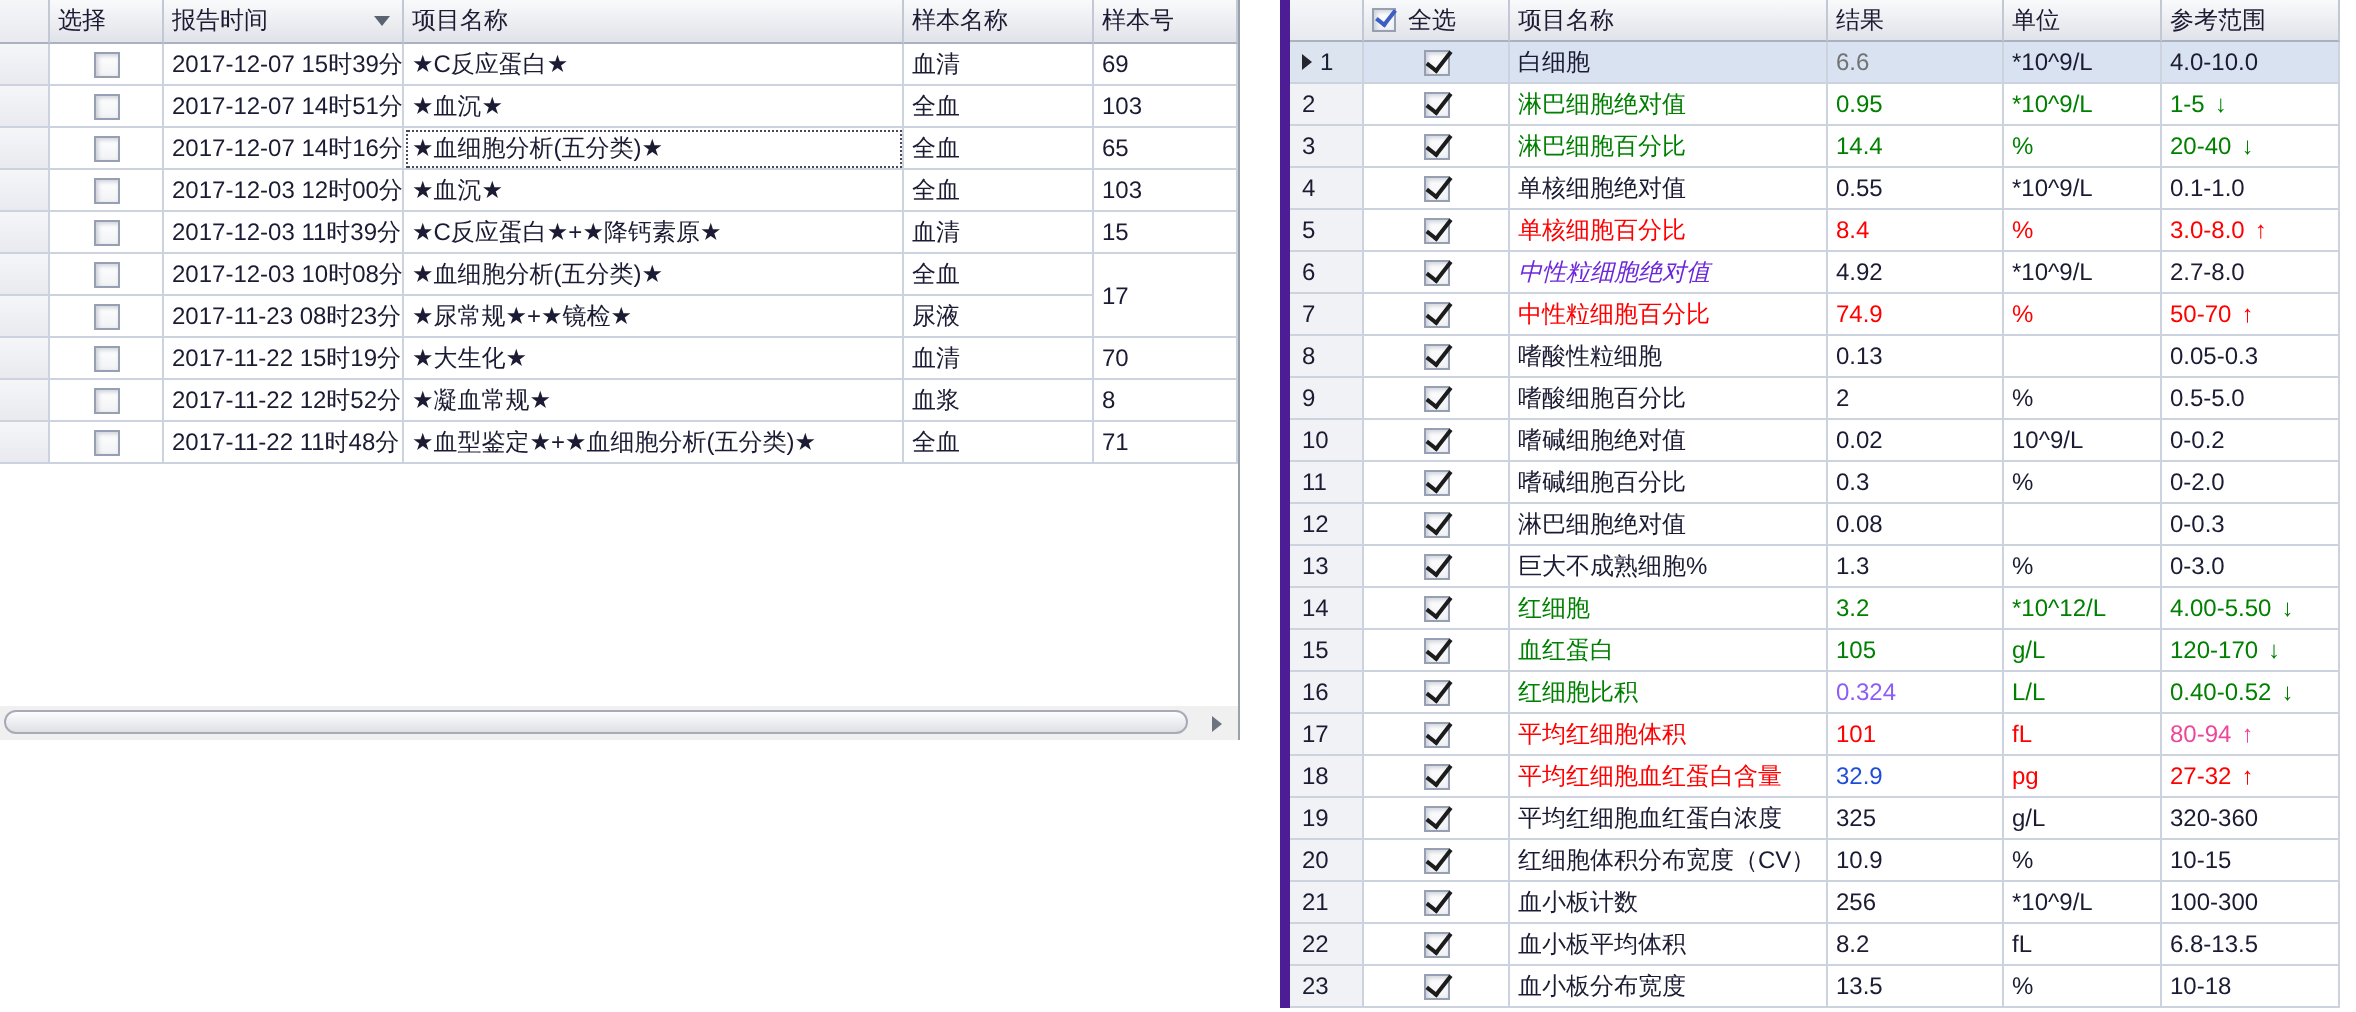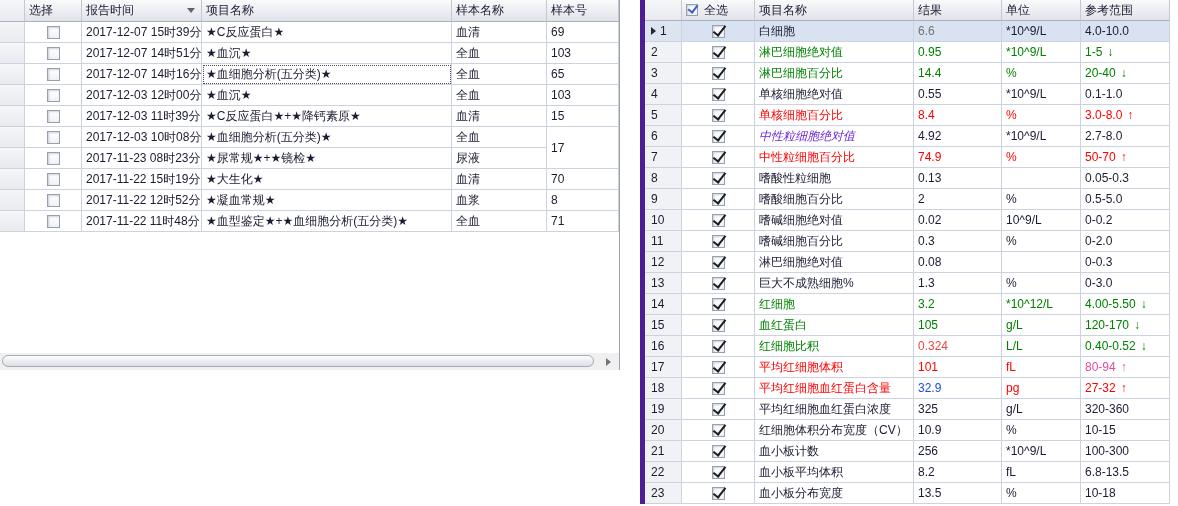--- a/index.html
+++ b/index.html
@@ -317,21 +317,21 @@
     </div>
     <div class="c " style="color: rgb(0, 128, 0);">血红蛋白</div>
     <div class="c " style="color: rgb(0, 128, 0);">105</div>
     <div class="c " style="color: rgb(0, 128, 0);">g/L</div>
     <div class="c " style="color: rgb(0, 128, 0);">120-170<span class="flag">↓</span></div>
     <div class="c num">16</div>
     <div class="c ctr">
       <span class="cb checked"></span>
     </div>
     <div class="c " style="color: rgb(0, 128, 0);">红细胞比积</div>
-    <div class="c " style="color: #ef4444;">0.324</div>
+    <div class="c " style="color: #8b5cf6;">0.324</div>
     <div class="c " style="color: rgb(0, 128, 0);">L/L</div>
     <div class="c " style="color: rgb(0, 128, 0);">0.40-0.52<span class="flag">↓</span></div>
     <div class="c num">17</div>
     <div class="c ctr">
       <span class="cb checked"></span>
     </div>
     <div class="c " style="color: rgb(255, 0, 0);">平均红细胞体积</div>
     <div class="c " style="color: rgb(255, 0, 0);">101</div>
     <div class="c " style="color: rgb(255, 0, 0);">fL</div>
     <div class="c " style="color: #ec4899;">80-94<span class="flag">↑</span></div>

